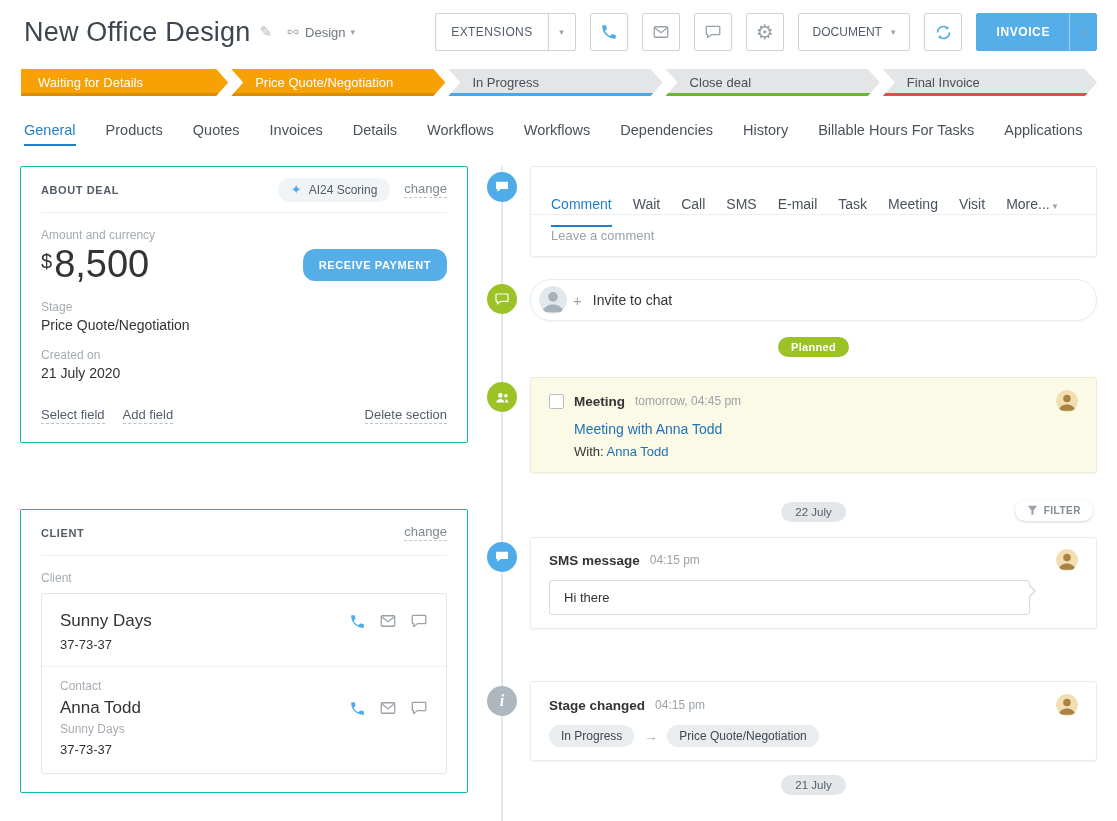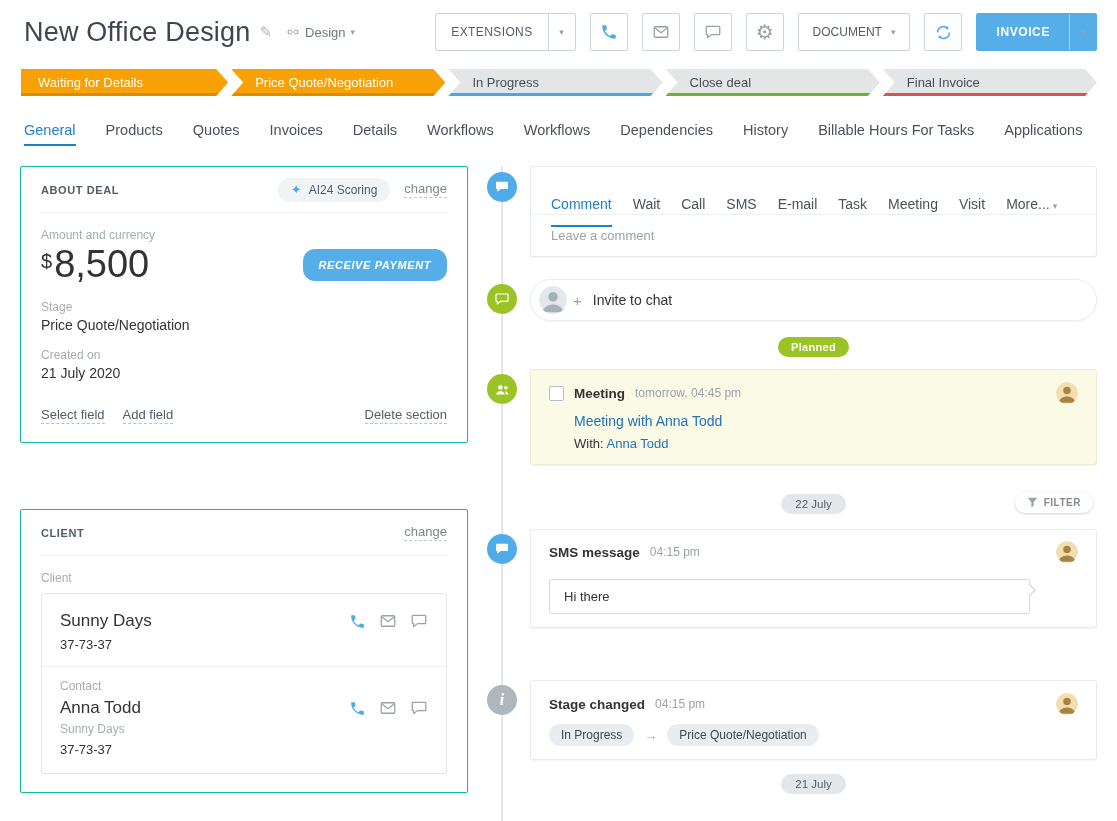--- a/index.html
+++ b/index.html
@@ -60,21 +60,21 @@
   .scoring-badge { display:inline-flex; align-items:center; gap:7px; background:#f1f4f7; border-radius:13px;
                    padding:5px 13px; font-size:12px; color:#525c69; cursor:pointer; }
   .scoring-badge .spark { color:var(--accent_blue,#4face9); font-size:13px; line-height:1; }
   .dashed-link { font-size:13px; color:#80888f; border-bottom:1px dashed #c3c9cf; cursor:pointer; line-height:1.25; }
   .field-label { font-size:12px; color:#a6acb2; margin:15px 0 3px; }
   .amount-row { display:flex; align-items:center; }
   .currency { font-size:20px; vertical-align:9px; color:#333; margin-right:2px; }
   .amount-num { font-size:38px; color:#333; line-height:1.05; }
   .receive-btn { margin-left:auto; background:var(--button_blue,#55aee8); border:none; color:#fff; font-size:11px;
                  font-weight:bold; letter-spacing:.6px; padding:10px 16px; border-radius:12px; cursor:pointer;
-                 font-family:"Liberation Sans", sans-serif;font-style:italic; }
+                 font-family:"Liberation Sans", sans-serif; }
   .field-value { font-size:14px; color:#333; }
   .links-row { display:flex; gap:18px; margin-top:26px; align-items:center; }
   .dashed-dark { color:#525c69; border-bottom:1px dashed #b9c0c6; font-size:13px; cursor:pointer; line-height:1.25; }
   .ml-auto { margin-left:auto; }
 
   .client-card { margin-top:66px; }
   .client-box { border:1px solid #e3e6e9; border-radius:3px; margin-top:8px; padding:12px 18px 16px; }
   .client-section + .client-section { border-top:1px solid #eef0f2; margin:14px -18px 0; padding:12px 18px 0; }
   .person-row { display:flex; align-items:center; margin-top:5px; }
   .person-name { font-size:17px; color:#333; }
@@ -106,21 +106,21 @@
                          background:var(--tab_blue,#1e7fcb); }
   .t-tab .mchev { font-size:9px; color:#9aa1a8; margin-left:3px; }
   .comment-box { padding:13px 20px; font-size:13px; color:#9ba2a9; cursor:text; }
 
   .entry-invite { margin-top:22px; }
   .invite-row { margin-left:46px; height:42px; background:#fff; border:1px solid #e9edf0; border-radius:21px;
                 box-shadow:0 1px 2px rgba(80,90,100,.06); display:flex; align-items:center; gap:9px;
                 padding:0 14px 0 8px; font-size:14px; color:#333; cursor:pointer; }
   .invite-plus { color:#9aa1a8; font-size:15px; margin:0 2px 0 -3px; }
 
-  .planned-row { display:flex; justify-content:center; padding-left:46px; margin:16px 0 12px;text-align:center; }
+  .planned-row { display:flex; justify-content:center; padding-left:46px; margin:16px 0 20px;text-align:center; }
   .planned-badge { background:var(--lime_green,#9cc325); color:#fff; font-size:11px; font-weight:bold;
                    letter-spacing:.3px; padding:4px 13px; border-radius:11px; }
 
   .meeting-card { padding:12px 18px 13px; background:var(--meeting_card_bg,#fbfae7); border-color:#efecd2; }
   .row-head { display:flex; align-items:center; gap:10px; }
   .checkbox { width:15px; height:15px; background:#fff; border:1px solid #b6bdc4; border-radius:2px; flex:none; cursor:pointer; }
   .bold-title { font-size:13.5px; font-weight:bold; color:#333; }
   .time-gray { font-size:12px; color:#9ba2a9; }
   .mc-link { margin:9px 0 0 25px; font-size:14px; color:var(--link_blue,#2272b4); width:fit-content; cursor:pointer; }
   .mc-with { margin:7px 0 0 25px; font-size:13px; color:#333; }
@@ -132,21 +132,21 @@
   .filter-btn { position:absolute; right:4px; top:0; display:flex; align-items:center; gap:6px; background:#fff;
                 border-radius:12px; padding:5px 12px; font-size:10px; font-weight:bold; letter-spacing:.5px;
                 color:#828b93; box-shadow:0 1px 3px rgba(0,0,0,.18); cursor:pointer; }
   .funnel { color:#9aa1a8; }
 
   .entry-sms { margin-top:14px; }
   .sms-card { padding:11px 18px 13px; }
   .avatar22 { width:22px; height:22px; border-radius:50%; overflow:hidden; flex:none; margin-left:auto; }
   .avatar28 { width:28px; height:28px; border-radius:50%; overflow:hidden; flex:none; }
   .bubble { position:relative; width:calc(100% - 48px); border:1px solid #d5dade; border-radius:3px;
-            padding:9px 14px; margin-top:16px; font-size:13px; color:#333; cursor:text; }
+            padding:9px 14px; margin-top:9px; font-size:13px; color:#333; cursor:text; }
   .bubble::before { content:''; position:absolute; right:-13px; top:4px; border:6.5px solid transparent;
                     border-left-color:#d5dade; }
   .bubble::after  { content:''; position:absolute; right:-10px; top:5px; border:5.5px solid transparent;
                     border-left-color:#fff; }
   .sms-to { margin-top:10px; font-size:13px; color:#333; }
 
   .entry-stage { margin-top:52px; }
   .sc-card { padding:12px 18px 13px; }
   .sc-badges { display:flex; align-items:center; gap:10px; margin-top:9px; }
   .pill { background:#e9edf0; border-radius:12px; padding:4px 12px; font-size:12px; color:#3f4750; }

